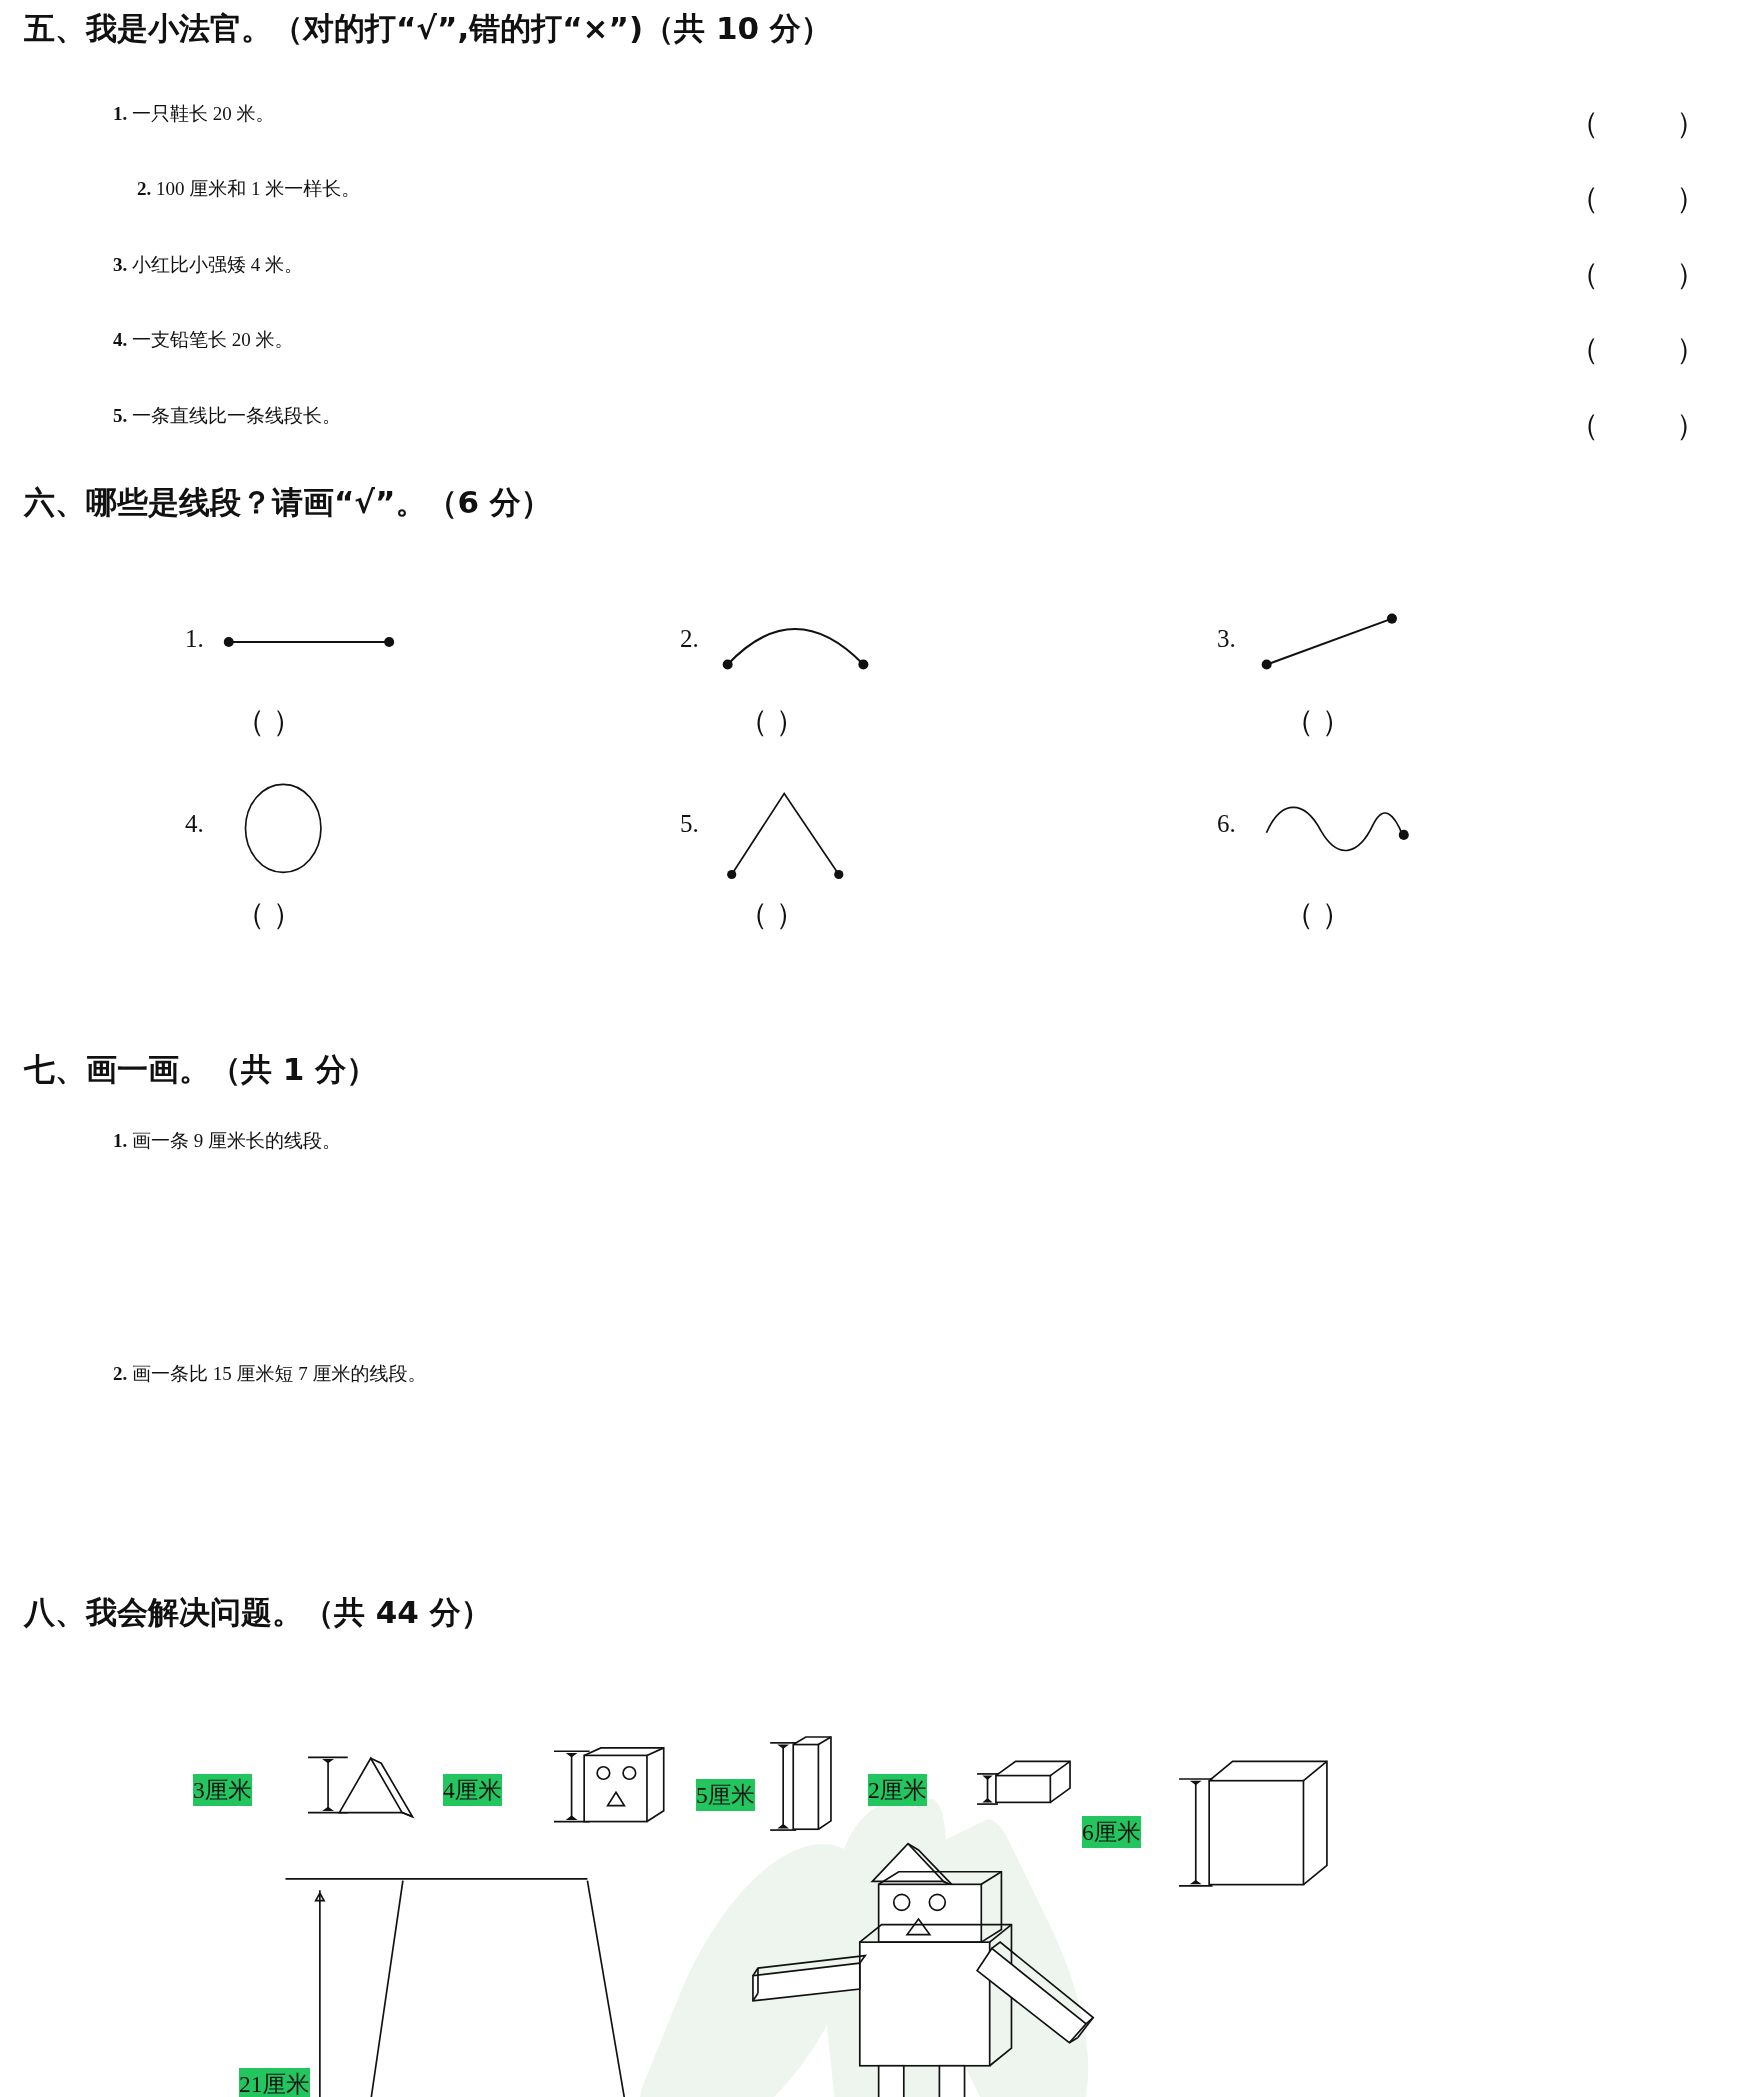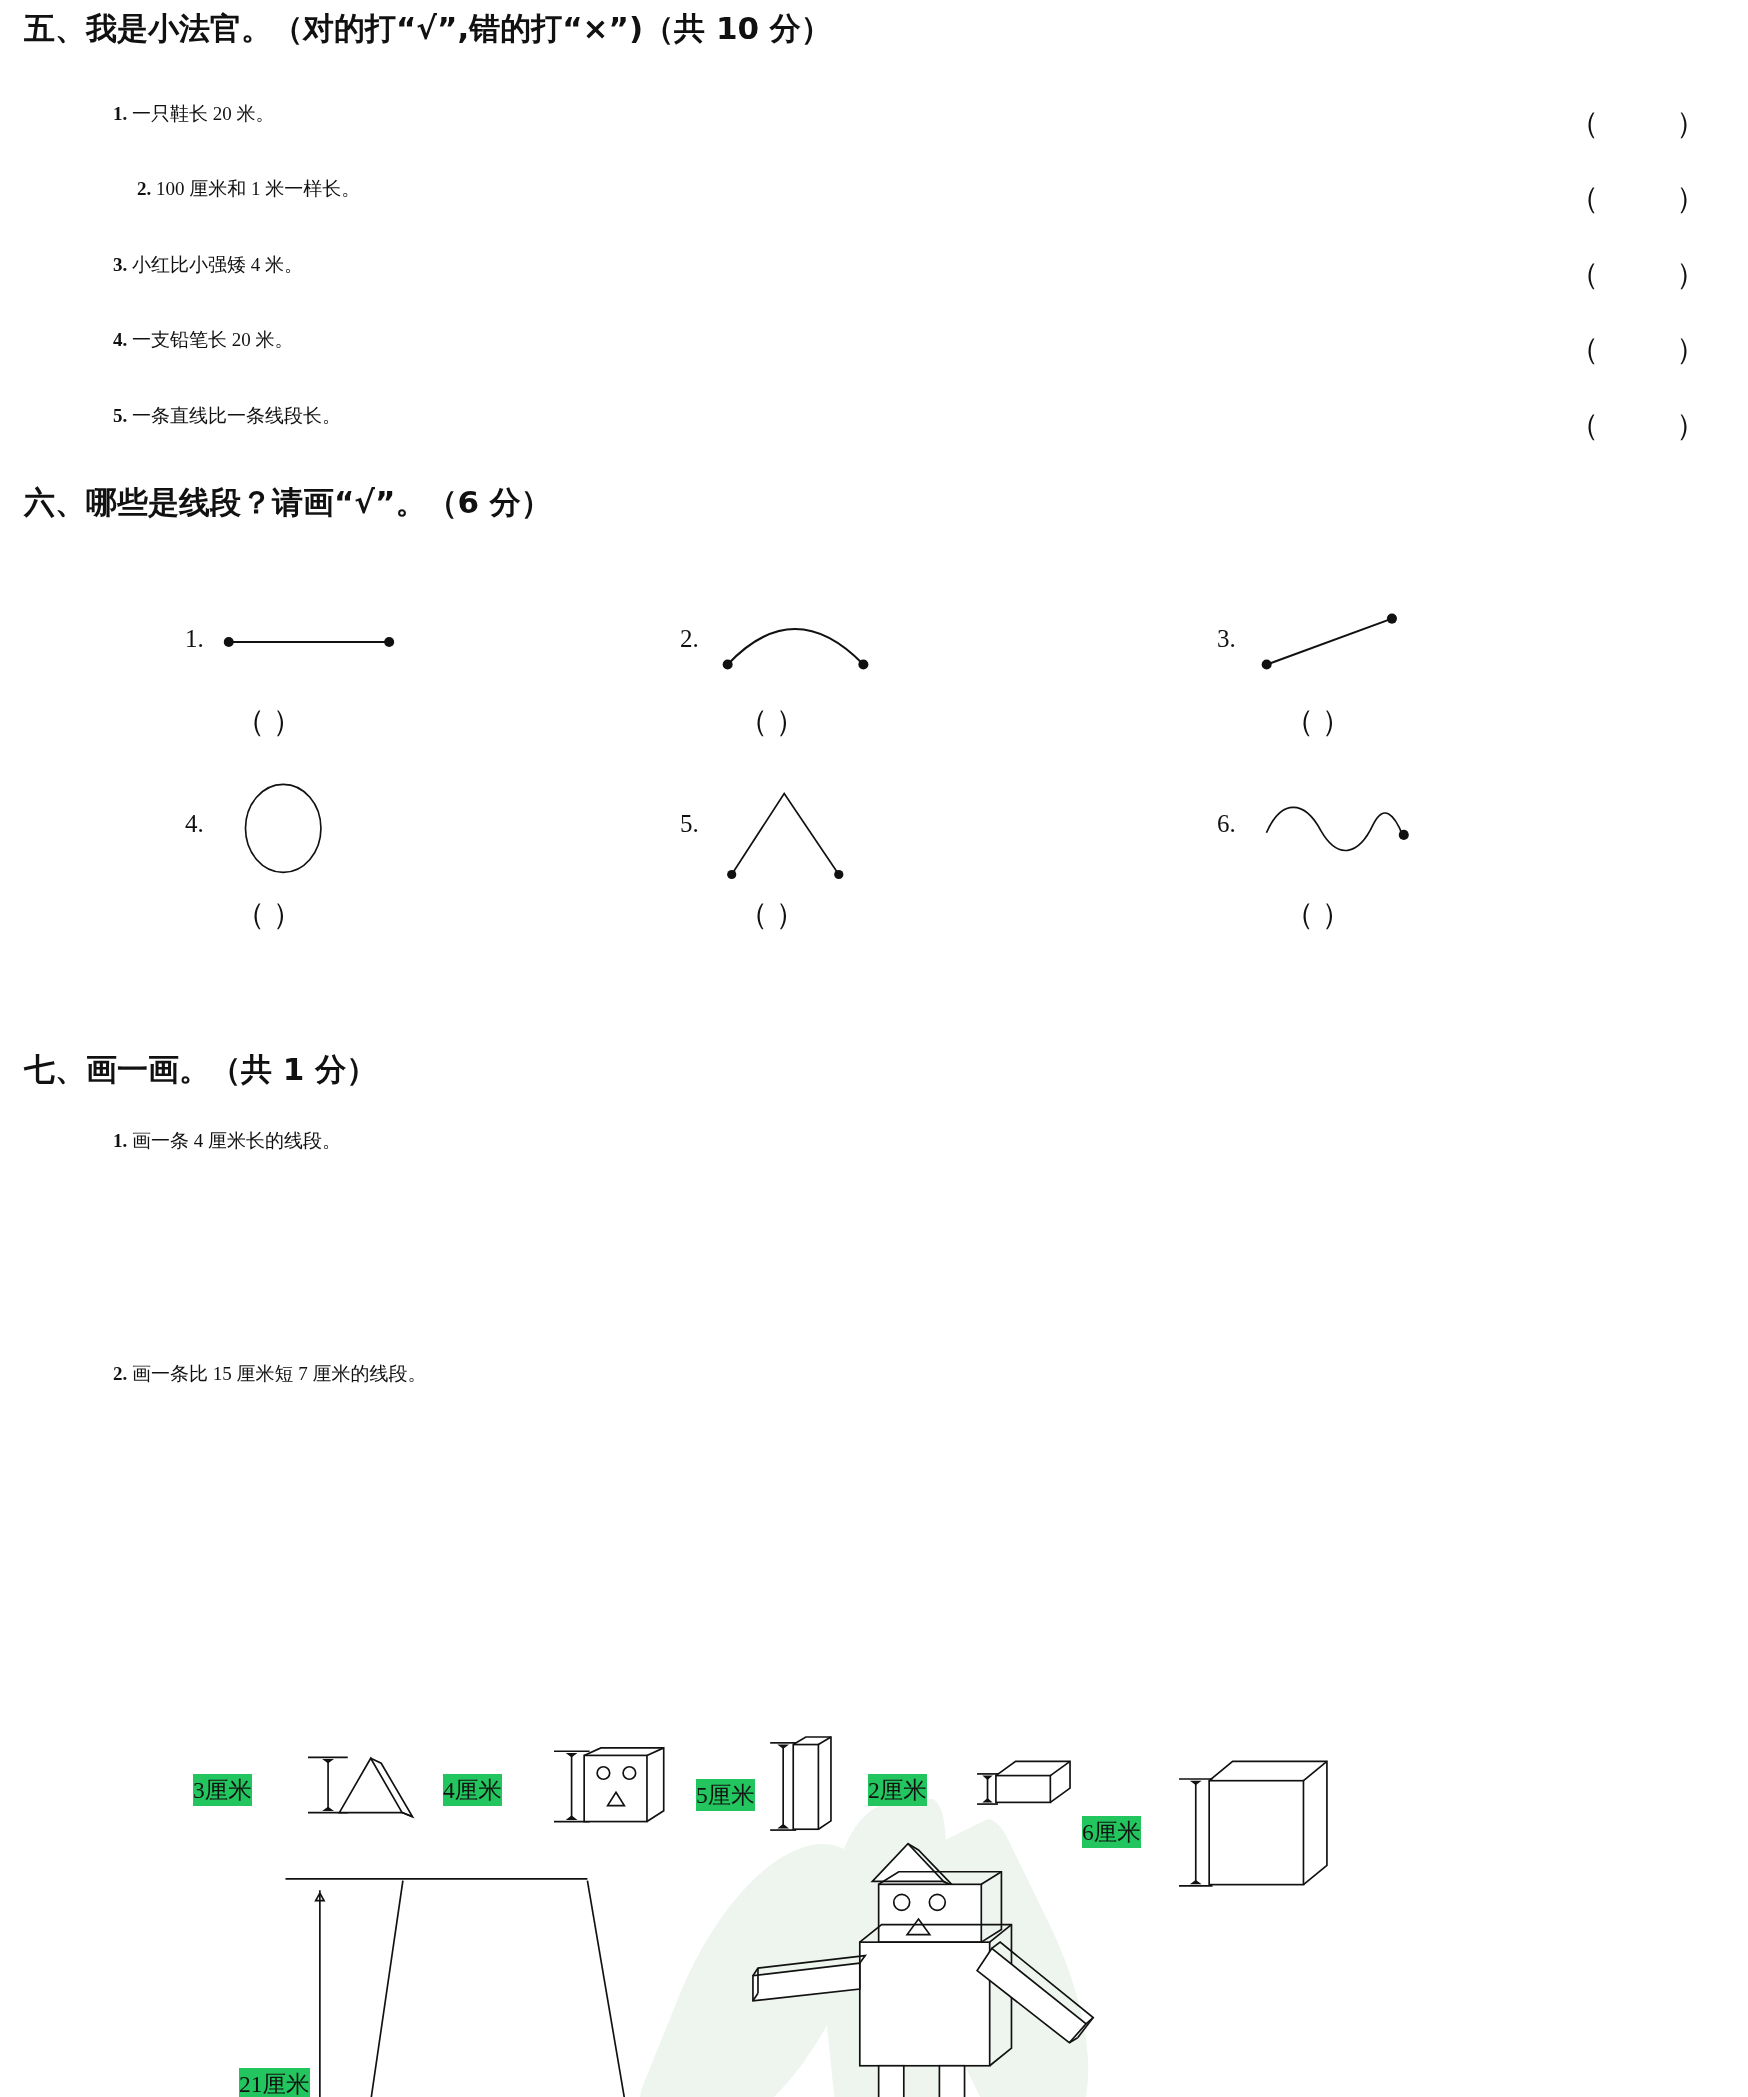--- a/index.html
+++ b/index.html
@@ -157,27 +157,28 @@
   <svg style="left:1258px; top:793px;" width="176" height="67" viewBox="0 0 420 160">
     <path class="stroke-thin" d="M 20,95 C 55,15 110,15 150,90 C 190,160 240,150 275,75 C 300,25 325,50 345,100"></path>
     <circle class="dot" cx="348" cy="100" r="12"></circle>
   </svg>
   <div class="paren" style="left:1284px; top:894px;">（    ）</div>
 
   <div class="sec-head" style="left:24px; top:1049px;">七、画一画。（共 1 分）</div>
 
   <div class="q-line" style="left:113px; top:1128px;">
     <span class="q-num">1.</span>
-    <span>画一条 4 厘米长的线段。</span>
+    <span>画一条 9 厘米长的线段。</span>
   </div>
   <div class="q-line" style="left:113px; top:1361px;">
     <span class="q-num">2.</span>
     <span>画一条比 15 厘米短 7 厘米的线段。</span>
   </div>
 
+  <div class="sec-head" style="left:24px; top:1592px;">八、我会解决问题。（共 44 分）</div>
 
 
   <div class="dim-label" style="left:193px; top:1774px;">3厘米</div>
   <svg style="left:308px; top:1754px;" width="138" height="67" viewBox="0 0 330 160">
     <line class="stroke-thin" x1="0" y1="8" x2="95" y2="8"></line>
     <line class="stroke-thin" x1="0" y1="140" x2="95" y2="140"></line>
     <line class="stroke-thin" x1="48" y1="14" x2="48" y2="134"></line>
     <path class="stroke-thin" d="M 48,20 L 40,14 L 48,14 L 56,14 L 48,20"></path>
     <path class="stroke-thin" d="M 48,128 L 40,134 L 56,134 L 48,128"></path>
     <polygon class="wire" points="75,140 150,10 225,140"></polygon>

